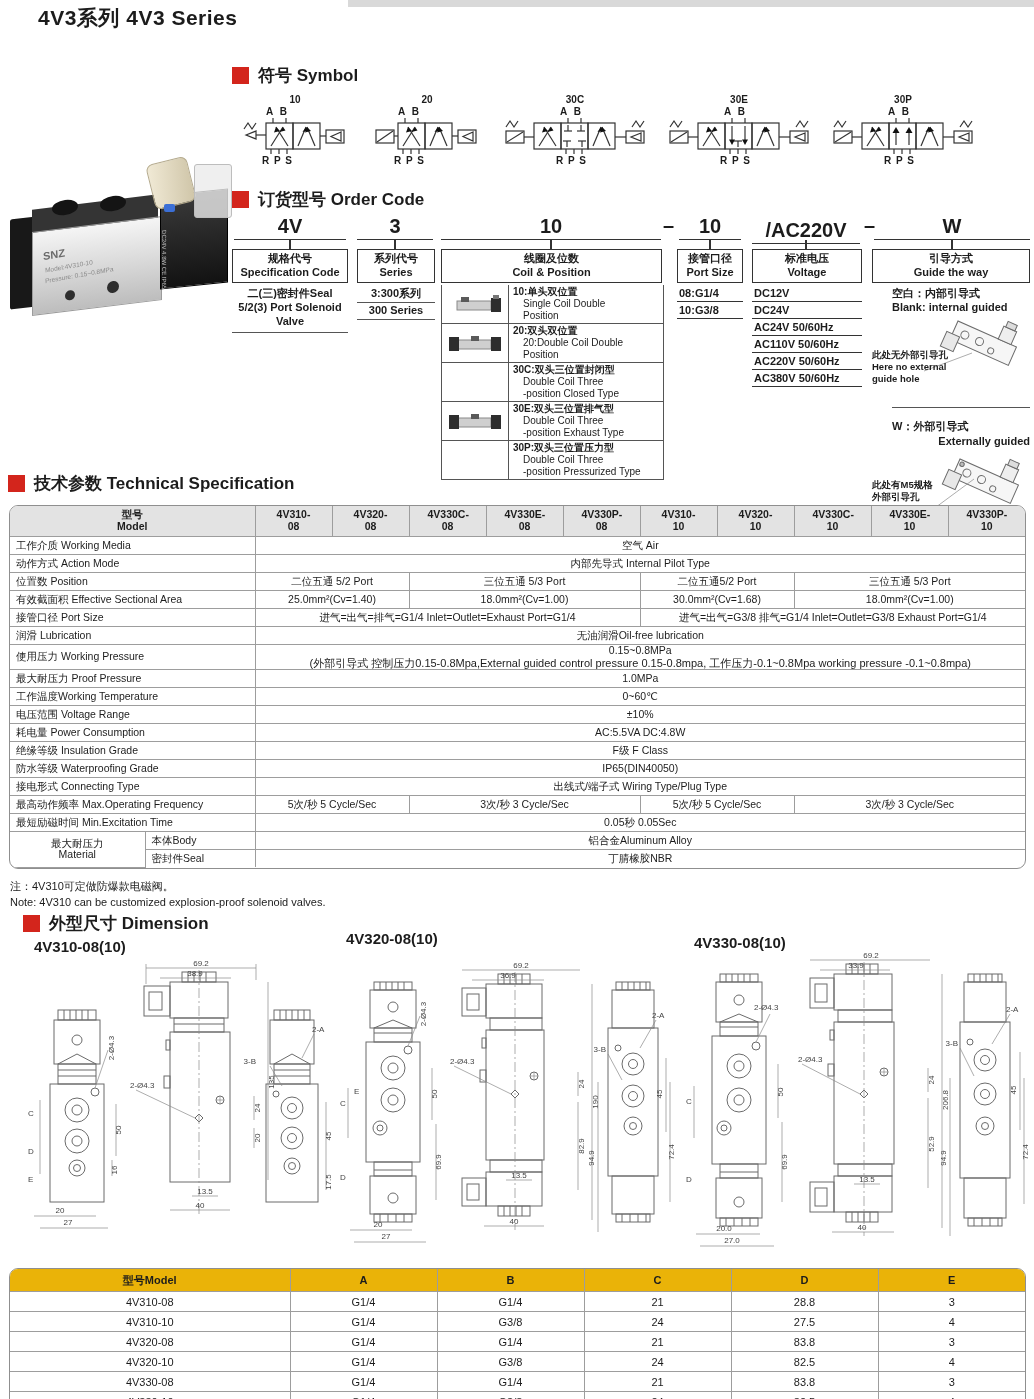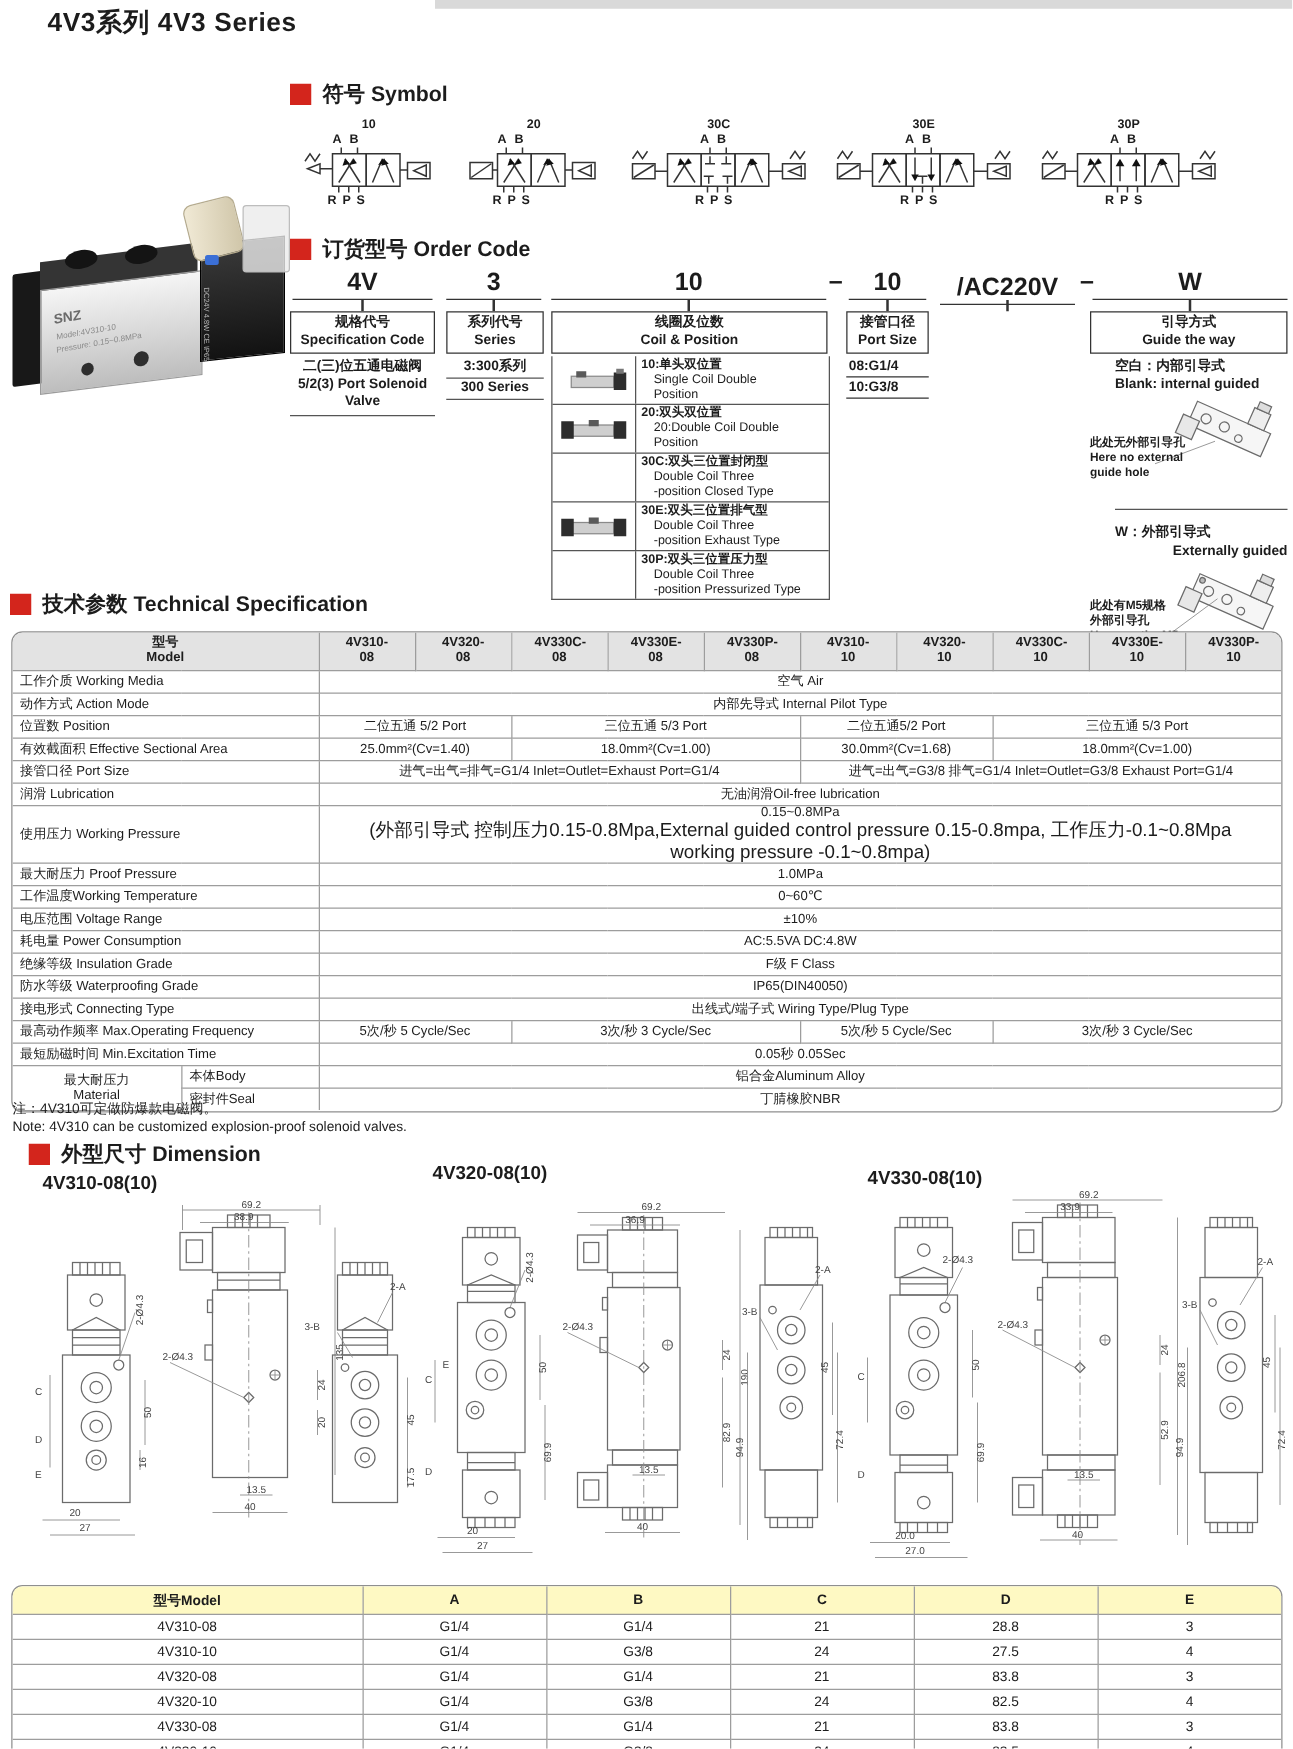--- a/index.html
+++ b/index.html
@@ -44,40 +44,40 @@
   .coil-text .en { padding-left:10px; }
   .guide-note { font-size:9.5px; font-weight:bold; line-height:1.25; }
   .guide-line { font-size:11px; font-weight:bold; line-height:1.35;margin-left:20px; }
 
   
   .tbl-wrap { position:absolute; border:1.5px solid #8f8f8f; border-radius:9px; overflow:hidden; background:#fff; }
   table.spec { border-collapse:collapse; table-layout:fixed; width:1015px; font-size:10.5px; }
   .spec th,.spec td { border:1px solid #9d9d9d; text-align:center; padding:0 18px; height:17px; line-height:1.12; overflow:hidden; }
   .spec th { background:#e3e3e3; font-weight:bold; height:30px; }
   .spec td.lbl { text-align:left; padding-left:6px; }
-  .spec .small { font-size:15px; }
+  .spec .small { font-size:11px; }
   .spec tr:first-child th { border-top:none; }
   .spec tr td:first-child, .spec tr th:first-child { border-left:none; }
   .spec tr td:last-child, .spec tr th:last-child { border-right:none; }
   .spec tr:last-child td { border-bottom:none; }
 
   .note { position:absolute; font-size:11px; }
 
   
   .dwg-title { position:absolute; font-size:15px; font-weight:bold; }
   .dwg { position:absolute; }
   .dwg svg { display:block; }
   .d-stroke { stroke:#6b6b6b; fill:none; stroke-width:1; }
   .d-thin { stroke:#8a8a8a; fill:none; stroke-width:.7; }
   .d-text { font-size:8px; fill:#444; font-family:"Liberation Sans",sans-serif; }
 
   
   table.dim { border-collapse:collapse; table-layout:fixed; width:1015px; font-size:11px; }
   .dim th,.dim td { border:1px solid #9d9d9d; text-align:center; height:17px; }
-  .dim th { background:#fef9c3; font-weight:bold; height:20px; }
+  .dim th { background:#eab308; font-weight:bold; height:20px; }
   .dim tr:first-child th { border-top:none; }
   .dim tr th:first-child,.dim tr td:first-child { border-left:none; }
   .dim tr th:last-child,.dim tr td:last-child { border-right:none; }
   .dim tr:last-child td { border-bottom:none; }
 </style>
 </head>
 <body>
 
 <div id="page">
   <div class="topbar"></div>
@@ -322,21 +322,21 @@
   <div class="oc-tick" style="left:805px;top:240px;"></div>
   <div class="oc-code" style="left:874px;top:215px;width:156px;">W</div>
   <div class="oc-tick" style="left:951px;top:240px;"></div>
 
   <div class="oc-col" style="left:232px;top:249px;width:116px;">
     <div class="oc-box">
       <div>规格代号</div>
       <div>Specification Code</div>
     </div>
     <div class="oc-lines" style="margin-top:3px;border-bottom:1px solid #555;padding-bottom:4px;">
-      <div>二(三)位五通电磁阀</div>
+      <div>二(三)密封件Seal</div>
       <div>5/2(3) Port Solenoid</div>
       <div>Valve</div>
     </div>
   </div>
 
   <div class="oc-col" style="left:357px;top:249px;width:78px;">
     <div class="oc-box">
       <div>系列代号</div>
       <div>Series</div>
     </div>
@@ -420,20 +420,34 @@
     <div class="oc-box">
       <div>接管口径</div>
       <div>Port Size</div>
     </div>
     <div style="margin-top:2px;">
       <div class="oc-opt">08:G1/4</div>
       <div class="oc-opt">10:G3/8</div>
     </div>
   </div>
 
+  <div class="oc-col" style="left:752px;top:249px;width:110px;">
+    <div class="oc-box">
+      <div>标准电压</div>
+      <div>Voltage</div>
+    </div>
+    <div style="margin-top:2px;text-align:left;">
+      <div class="oc-opt" style="text-align:left;">DC12V</div>
+      <div class="oc-opt" style="text-align:left;">DC24V</div>
+      <div class="oc-opt" style="text-align:left;">AC24V 50/60Hz</div>
+      <div class="oc-opt" style="text-align:left;">AC110V 50/60Hz</div>
+      <div class="oc-opt" style="text-align:left;">AC220V 50/60Hz</div>
+      <div class="oc-opt" style="text-align:left;">AC380V 50/60Hz</div>
+    </div>
+  </div>
 
   <div class="oc-col" style="left:872px;top:249px;width:158px;">
     <div class="oc-box">
       <div>引导方式</div>
       <div>Guide the way</div>
     </div>
     <div class="guide-line" style="margin-top:3px;">空白：内部引导式</div>
     <div class="guide-line">Blank: internal guided</div>
     <div style="position:relative;height:92px;">
       <svg width="158" height="92" viewBox="0 0 158 92">

